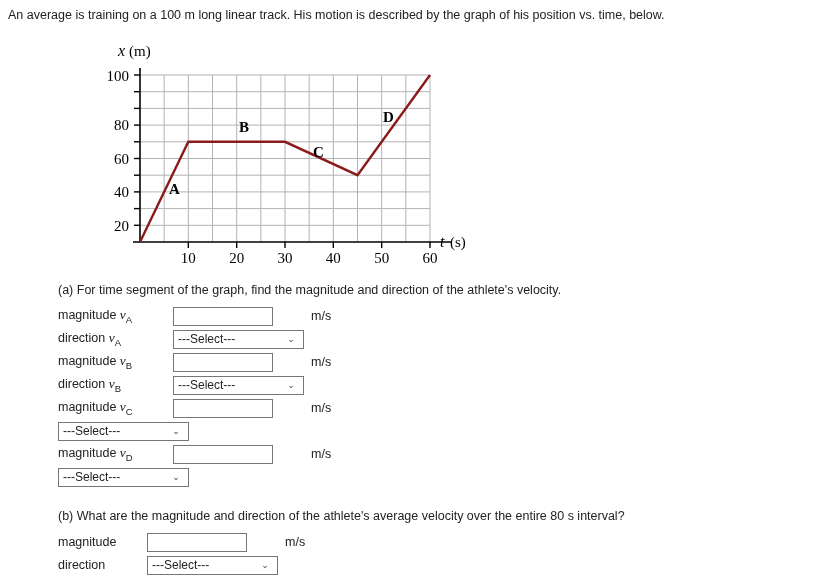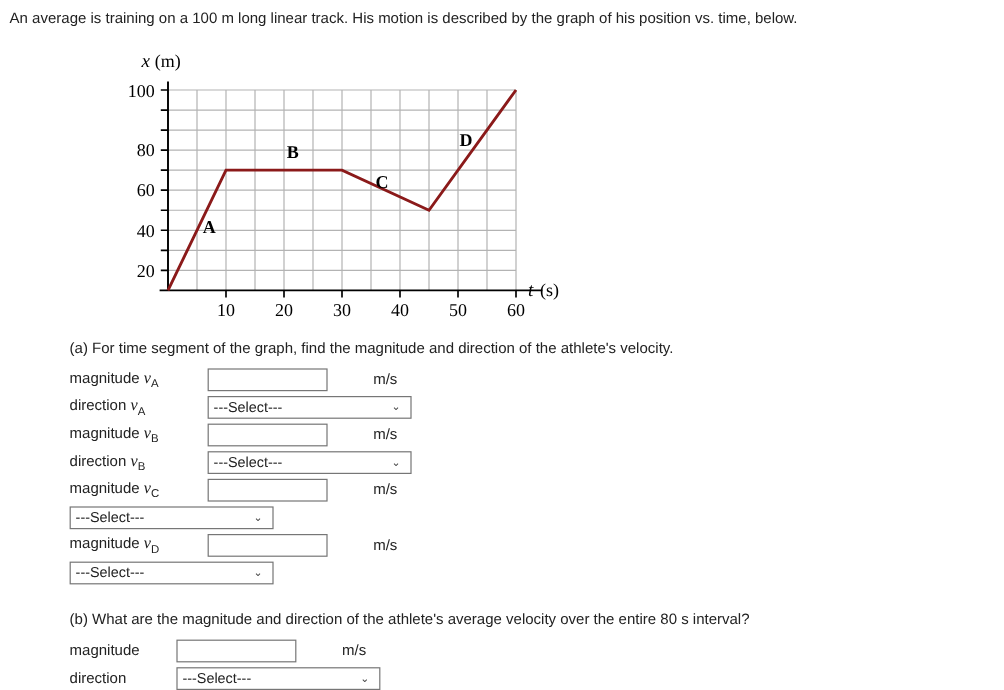--- a/index.html
+++ b/index.html
@@ -85,21 +85,21 @@
     outline: none;
   }
   .unit {
     margin-left: 5px;
     font-size: 12.5px;
     color: #222;
     padding-left: 33px;
   }
   .select-box {
     box-sizing: border-box;
-    width: 170px;
+    width: 131px;
     height: 19px;
     border: 1px solid #767676;
     background: #ffffff;
     font-family: "Liberation Sans", sans-serif;
     font-size: 12px;
     color: #222;
     position: relative;
     display: flex;
     align-items: center;
     padding-left: 4px;

